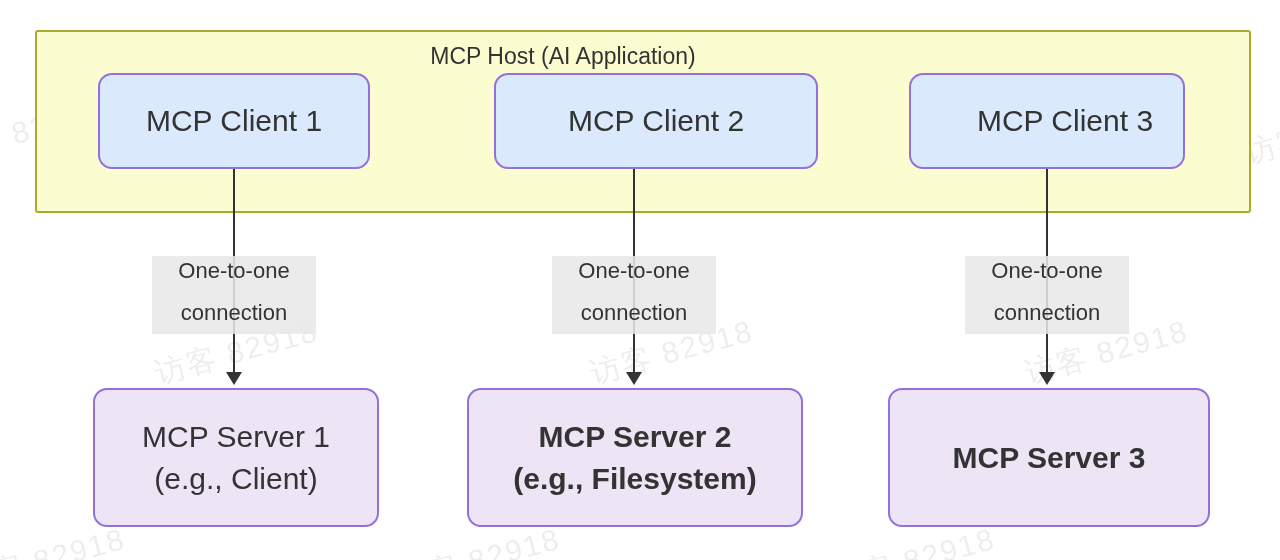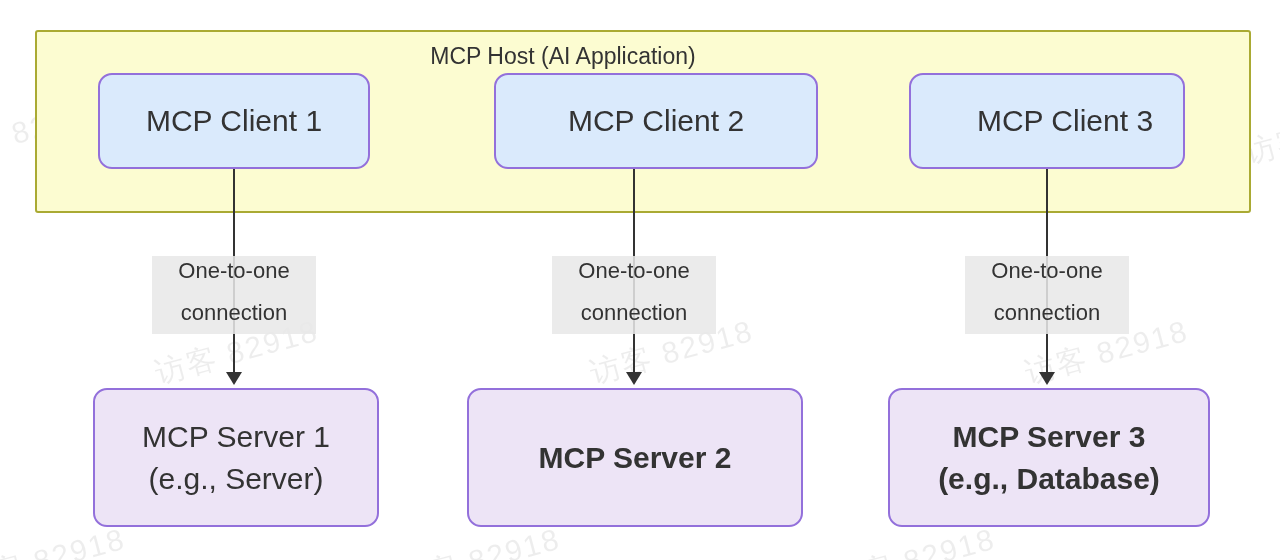--- a/index.html
+++ b/index.html
@@ -130,23 +130,23 @@
     <div>One-to-one</div>
     <div>connection</div>
   </div>
   <div class="edge-label edge-label-3">
     <div>One-to-one</div>
     <div>connection</div>
   </div>
 
   <div class="node server server-1">
     <div>MCP Server 1</div>
-    <div>(e.g., Server)</div>
+    <div>(e.g., Client)</div>
   </div>
   <div class="node server server-2">
     <div>MCP Server 2</div>
+    <div>(e.g., Filesystem)</div>
   </div>
   <div class="node server server-3">
     <div>MCP Server 3</div>
-    <div>(e.g., Database)</div>
   </div>
 
 </div>
 
 </body></html>

